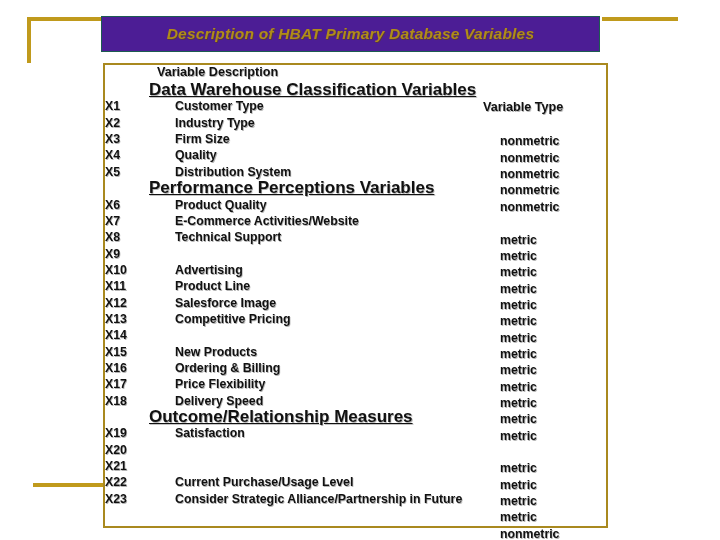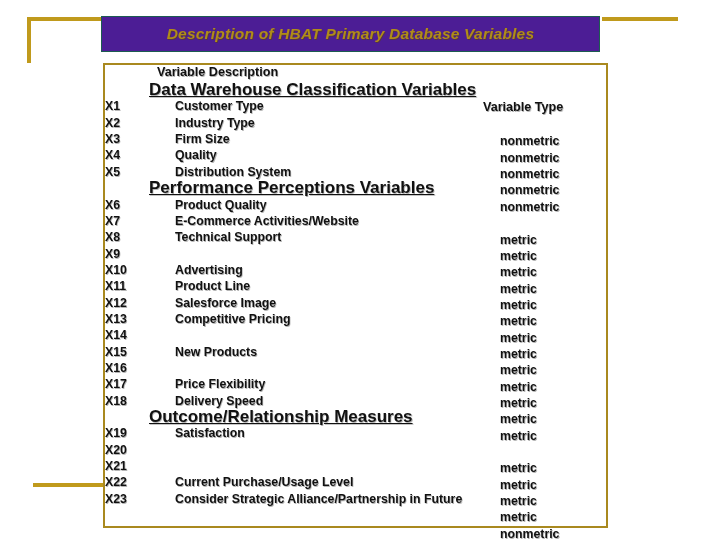--- a/index.html
+++ b/index.html
@@ -235,20 +235,21 @@
       <span class="c-code">X14</span>
       <span class="c-type">metric</span>
     </div>
     <div class="row">
       <span class="c-code">X15</span>
       <span class="c-desc">New Products</span>
       <span class="c-type">metric</span>
     </div>
     <div class="row">
       <span class="c-code">X16</span>
+      <span class="c-desc">Ordering &amp; Billing</span>
       <span class="c-type">metric</span>
     </div>
     <div class="row">
       <span class="c-code">X17</span>
       <span class="c-desc">Price Flexibility</span>
       <span class="c-type">metric</span>
     </div>
     <div class="row">
       <span class="c-code">X18</span>
       <span class="c-desc">Delivery Speed</span>

